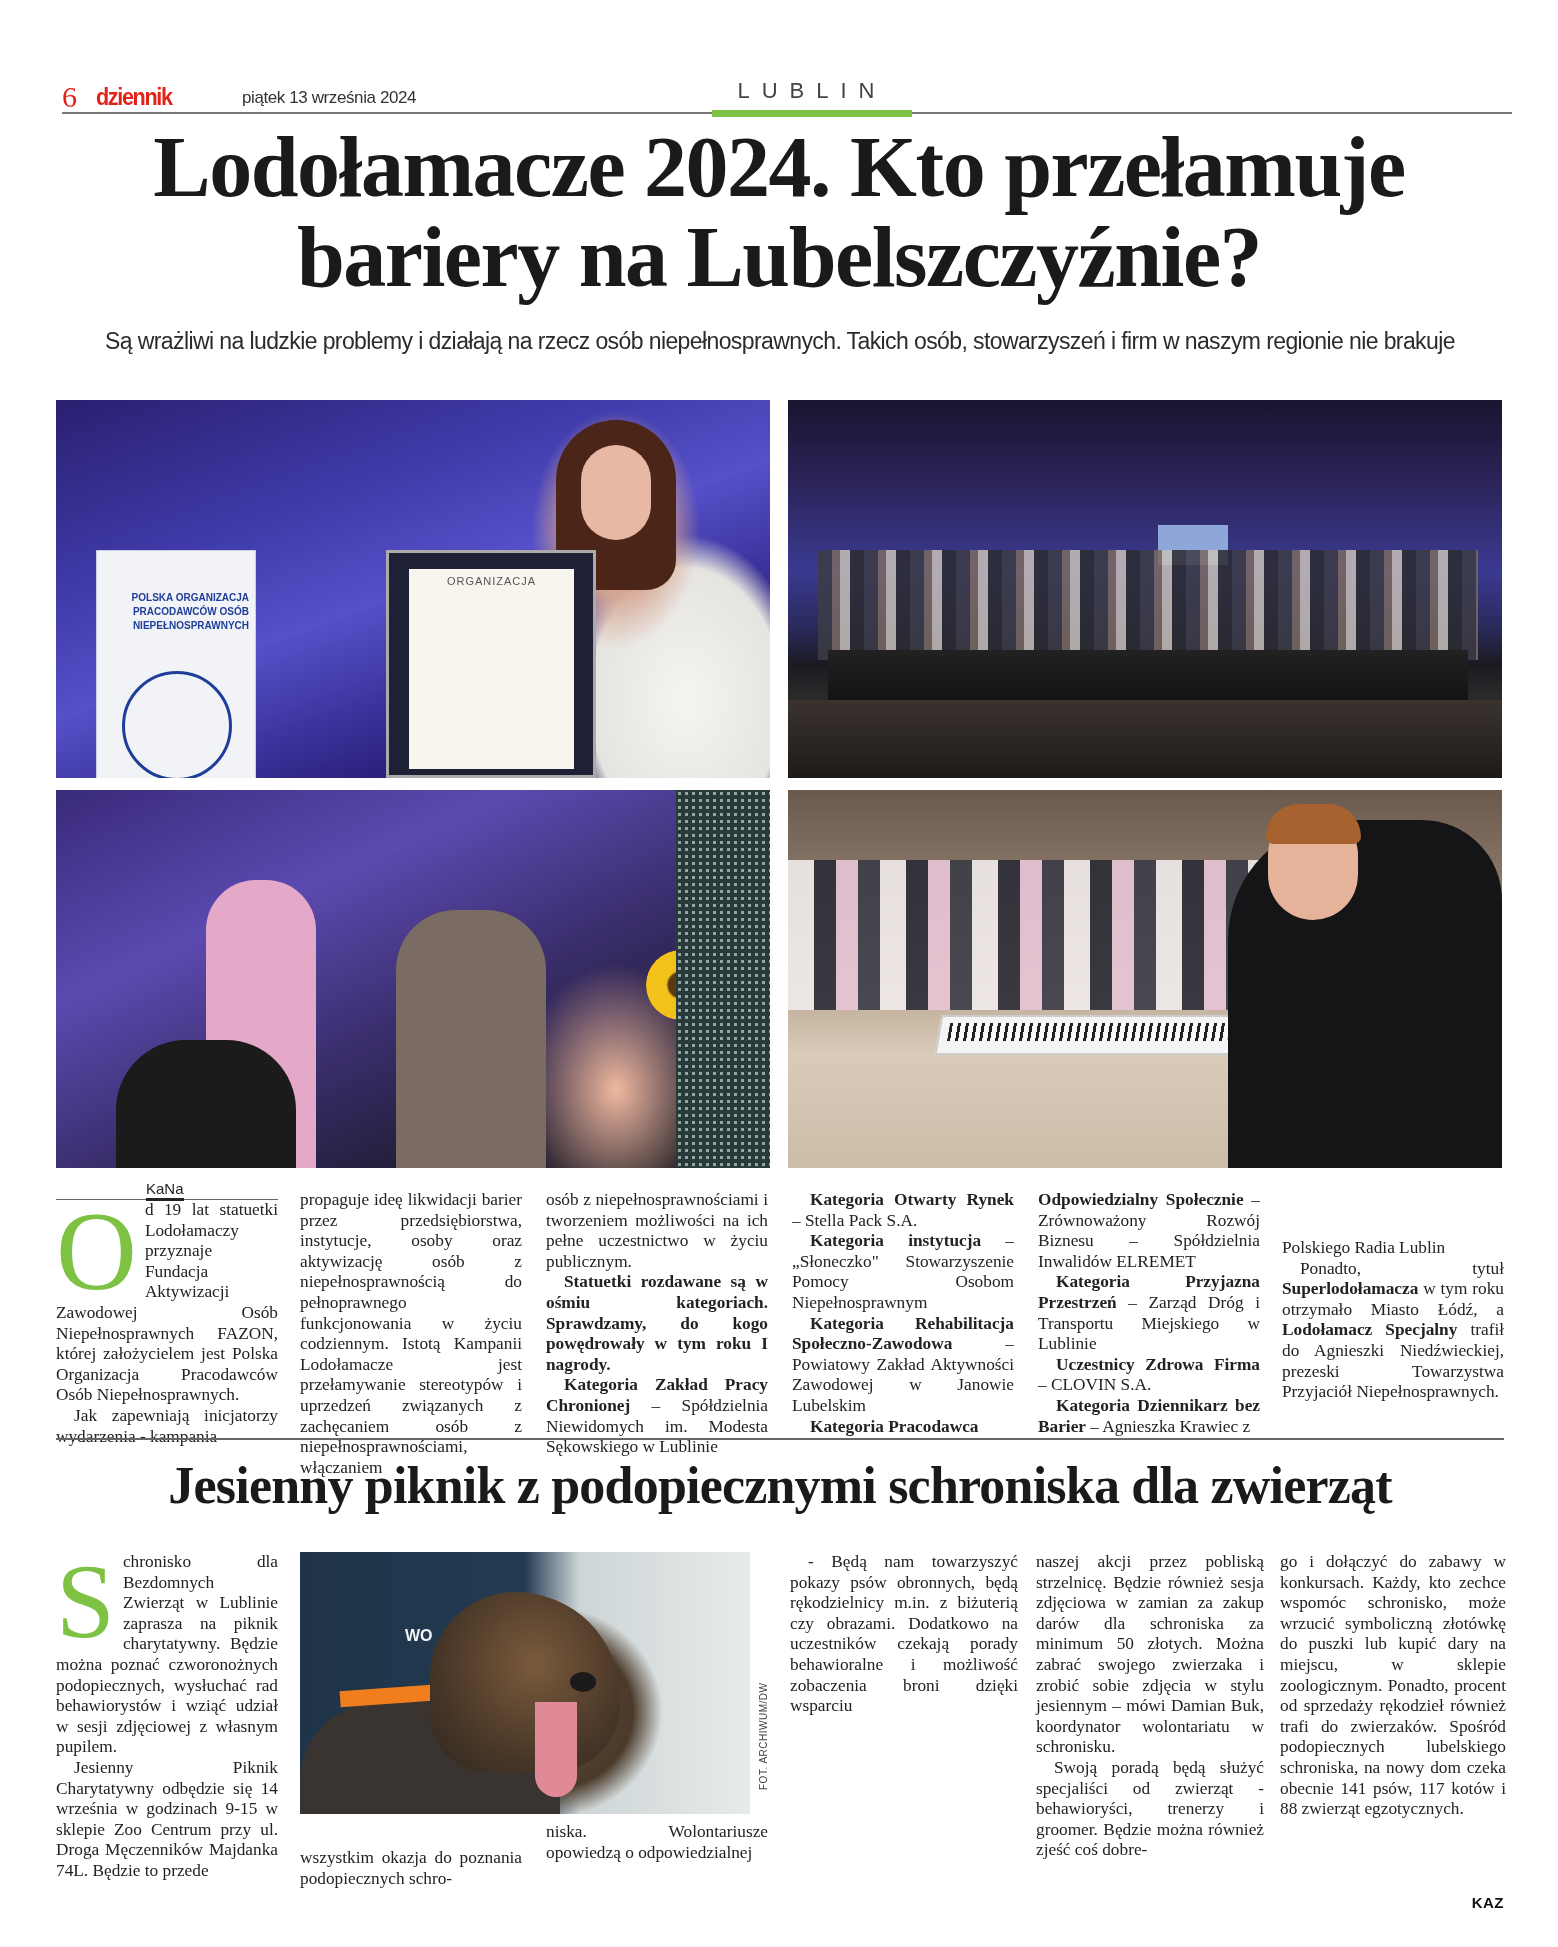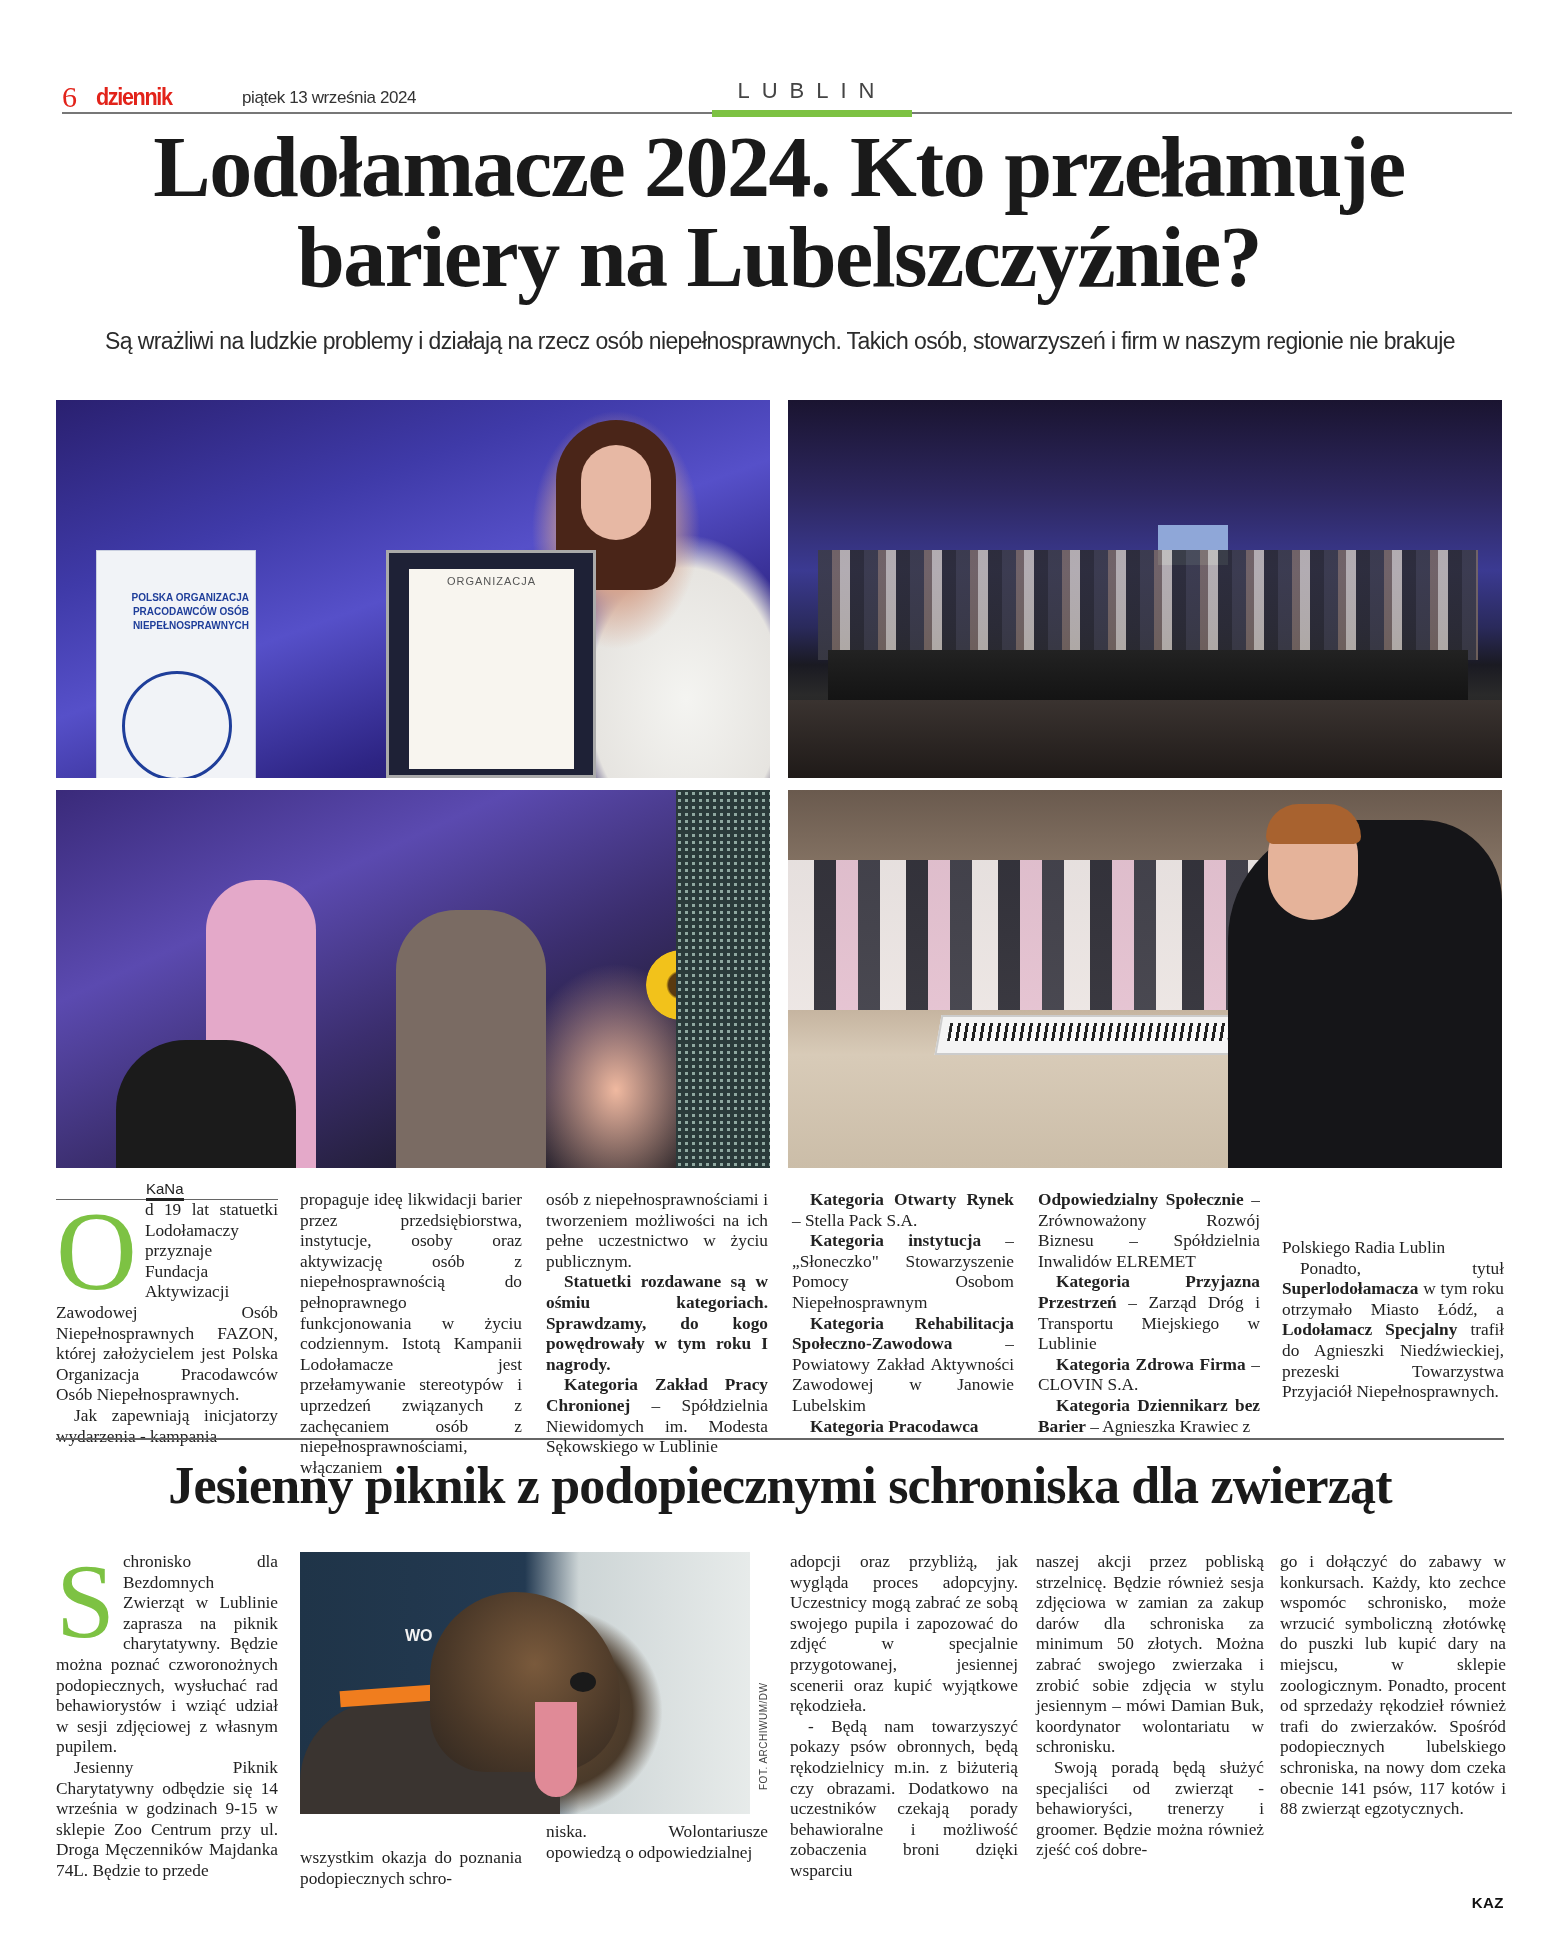--- a/index.html
+++ b/index.html
@@ -188,21 +188,21 @@
 <div class="col c4 a1">
   <p><b>Kategoria Otwarty Rynek</b><span> – Stella Pack S.A.</span></p>
   <p><b>Kategoria instytucja</b><span> – „Słoneczko" Stowarzyszenie Pomocy Osobom Niepełnosprawnym</span></p>
   <p><b>Kategoria Rehabilitacja Społeczno-Zawodowa</b><span> – Powiatowy Zakład Aktywności Zawodowej w Janowie Lubelskim</span></p>
   <p><b>Kategoria Pracodawca</b></p>
 </div>
 
 <div class="col c5 a1">
   <p class="noindent"><b>Odpowiedzialny Społecznie</b><span> – Zrównoważony Rozwój Biznesu – Spółdzielnia Inwalidów ELREMET</span></p>
   <p><b>Kategoria Przyjazna Przestrzeń</b><span> – Zarząd Dróg i Transportu Miejskiego w Lublinie</span></p>
-  <p><b>Kategoria Zdrowa Firma</b><span> – CLOVIN S.A.</span></p>
+  <p><b>Uczestnicy Zdrowa Firma</b><span> – CLOVIN S.A.</span></p>
   <p><b>Kategoria Dziennikarz bez Barier</b><span> – Agnieszka Krawiec z</span></p>
 </div>
 
 <div class="col c6 a1">
   <p class="noindent">Polskiego Radia Lublin</p>
   <p><span>Ponadto, tytuł </span><b>Superlodołamacza</b><span> w tym roku otrzymało Miasto Łódź, a </span><b>Lodołamacz Specjalny</b><span> trafił do Agnieszki Niedźwieckiej, prezeski Towarzystwa Przyjaciół Niepełnosprawnych.</span></p>
 </div>
 
 <div class="rule-mid"></div>
 
@@ -224,21 +224,20 @@
 <div class="credit">FOT. ARCHIWUM/DW</div>
 
 <div class="col a2 c2b">
   <p class="noindent">wszystkim okazja do poznania podopiecznych schro-</p>
 </div>
 <div class="col a2 c3b">
   <p class="noindent">niska. Wolontariusze opowiedzą o odpowiedzialnej</p>
 </div>
 
 <div class="col b3 a2">
-  <p class="noindent">adopcji oraz przybliżą, jak wygląda proces adopcyjny. Uczestnicy mogą zabrać ze sobą swojego pupila i zapozować do zdjęć w specjalnie przygotowanej, jesiennej scenerii oraz kupić wyjątkowe rękodzieła.</p>
   <p>- Będą nam towarzyszyć pokazy psów obronnych, będą rękodzielnicy m.in. z biżuterią czy obrazami. Dodatkowo na uczestników czekają porady behawioralne i możliwość zobaczenia broni dzięki wsparciu</p>
 </div>
 
 <div class="col b4 a2">
   <p class="noindent">naszej akcji przez pobliską strzelnicę. Będzie również sesja zdjęciowa w zamian za zakup darów dla schroniska za minimum 50 złotych. Można zabrać swojego zwierzaka i zrobić sobie zdjęcia w stylu jesiennym – mówi Damian Buk, koordynator wolontariatu w schronisku.</p>
   <p>Swoją poradą będą służyć specjaliści od zwierząt - behawioryści, trenerzy i groomer. Będzie można również zjeść coś dobre-</p>
 </div>
 
 <div class="col b5 a2">
   <p class="noindent">go i dołączyć do zabawy w konkursach. Każdy, kto zechce wspomóc schronisko, może wrzucić symboliczną złotówkę do puszki lub kupić dary na miejscu, w sklepie zoologicznym. Ponadto, procent od sprzedaży rękodzieł również trafi do zwierzaków. Spośród podopiecznych lubelskiego schroniska, na nowy dom czeka obecnie 141 psów, 117 kotów i 88 zwierząt egzotycznych.</p>

